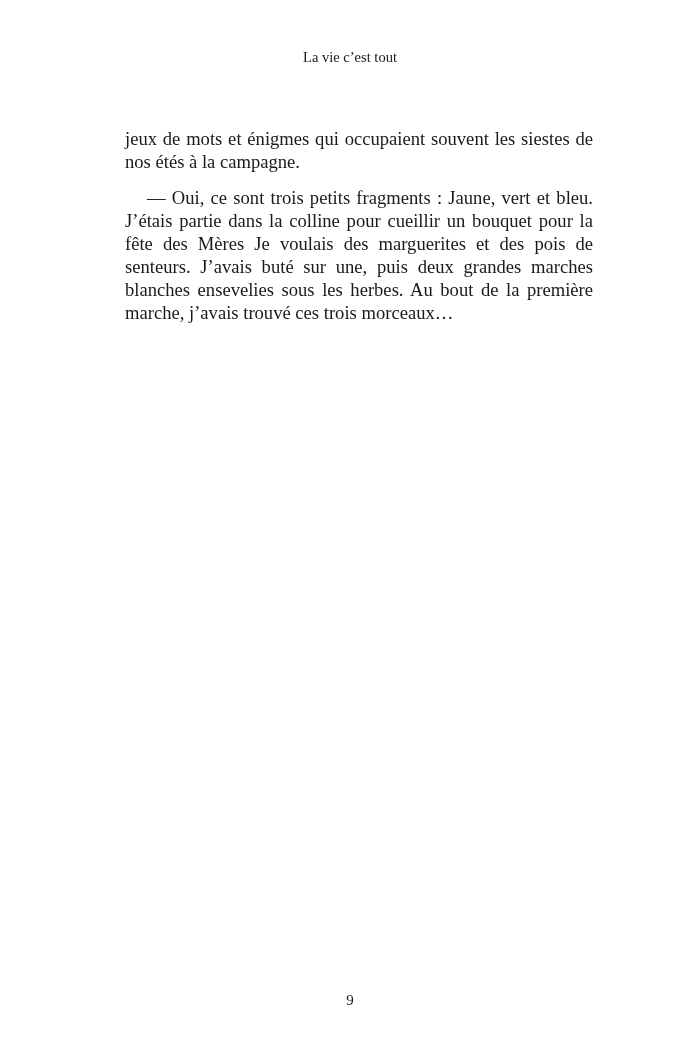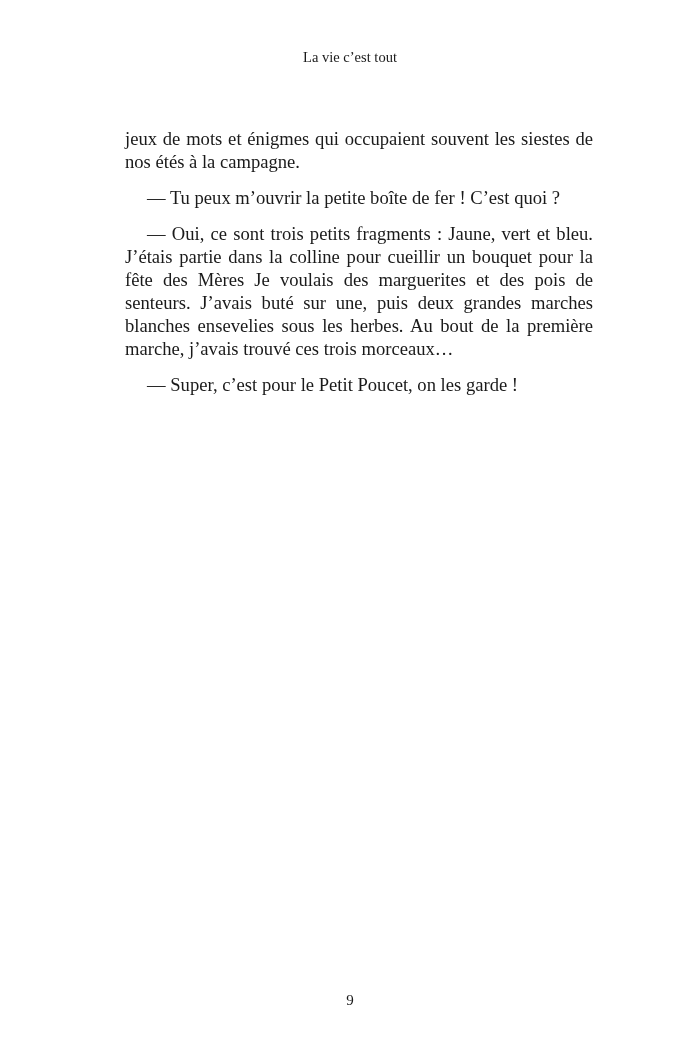--- a/index.html
+++ b/index.html
@@ -53,18 +53,16 @@
       line-height: 20px;
     }
   </style>
 </head>
 <body>
 
 <div class="running-head">La vie c’est tout</div>
 
 <div class="text-block">
   <p class="para">jeux de mots et énigmes qui occupaient souvent les siestes de nos étés à la campagne.</p>
-  <p class="para indent">— Tu peux m’ouvrir la petite boîte de fer ! C’est quoi ?</p>
   <p class="para indent">— Oui, ce sont trois petits fragments : Jaune, vert et bleu. J’étais partie dans la colline pour cueillir un bouquet pour la fête des Mères Je voulais des marguerites et des pois de senteurs. J’avais buté sur une, puis deux grandes marches blanches ensevelies sous les herbes. Au bout de la première marche, j’avais trouvé ces trois morceaux…</p>
-  <p class="para indent">— Super, c’est pour le Petit Poucet, on les garde !</p>
 </div>
 
 <div class="page-number">9</div>
 
 </body></html>

